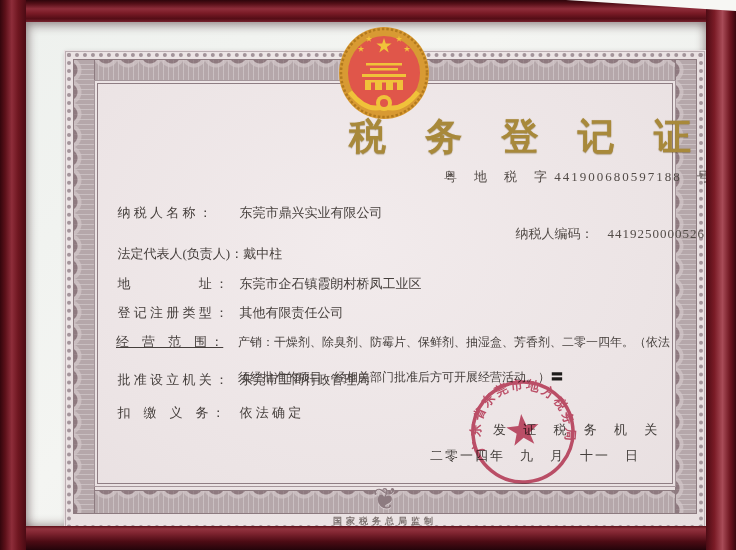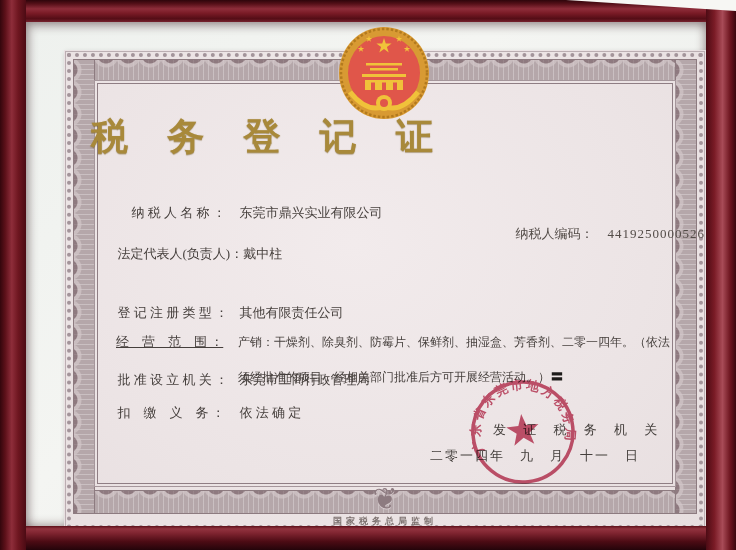--- a/index.html
+++ b/index.html
@@ -39,21 +39,21 @@
     background-size:100% 22px,auto;}
   .band.left{left:9px;}
   .band.right{right:9px;}
   .innerline{position:absolute;top:33px;left:33px;right:33px;bottom:48px;
     border:1px solid #8f7e84;outline:1px solid #a5969b;outline-offset:2px;}
   .ornament{position:absolute;left:0;right:0;top:434px;text-align:center;font-size:30px;
     color:#8d7b80;line-height:30px;text-shadow:0 1px 0 #d9cdcf;}
   
   .emblem{position:absolute;left:274px;top:-24px;}
   
-  .title{position:absolute;top:62px;left:12px;right:0;text-align:left;
+  .title{position:absolute;top:62px;left:12px;right:0;text-align:right;
     font-size:37px;font-weight:bold;color:#a8893a;letter-spacing:15px;text-indent:15px;
     text-shadow:0 1px 1px rgba(110,85,25,.45), 0 0 1px rgba(150,120,45,.4);}
   .txt{position:absolute;white-space:pre;color:#453f3c;font-size:13px;}
   .serial{left:380px;top:118px;letter-spacing:2px;color:#524b47;}
   .coderow{left:432px;top:159px;color:#524b47;}
   .coderow .cv{margin-left:14px;letter-spacing:1px;margin-top:36px;}
   .row .lbl{display:inline-block;min-width:122px;}
   .scope{font-size:12px;line-height:17px;}
   .mark{font-weight:bold;color:#1d1b1a;font-size:14px;}
   .issuer{left:409px;top:371px;letter-spacing:7px;color:#45403d;margin-left:20px;}
@@ -101,33 +101,37 @@
       <rect x="44" y="56.5" width="4" height="7.5" fill="#e0564a"></rect>
       <rect x="55" y="56.5" width="4" height="7.5" fill="#e0564a"></rect>
       <path d="M12,66 Q28,86 44,81" stroke="#f0c23a" stroke-width="5" fill="none"></path>
       <path d="M80,66 Q64,86 48,81" stroke="#f0c23a" stroke-width="5" fill="none"></path>
       <circle cx="46" cy="77" r="8" fill="#f0c23a"></circle>
       <circle cx="46" cy="77" r="4" fill="#e0564a"></circle>
     </svg>
 
     <div class="title">税 务 登 记 证</div>
 
+    <div class="txt serial">粤　地　税　字 441900680597188　号</div>
 
-    <div class="txt row" style="left:34px;top:138px;text-align:center;">
+    <div class="txt row" style="left:34px;top:138px;">
       <span class="lbl">纳 税 人 名 称 ：</span><span class="val">东莞市鼎兴实业有限公司</span>
     </div>
 
     <div class="txt coderow">
       <span>纳税人编码：</span><span class="cv">4419250000526</span>
     </div>
 
     <div class="txt row" style="left:34px;top:179px;">
       <span class="lbl">法定代表人(负责人)：</span><span class="val">戴中柱</span>
     </div>
 
+    <div class="txt row" style="left:34px;top:209px;">
+      <span class="lbl">地　　　　　 址 ：</span><span class="val">东莞市企石镇霞朗村桥凤工业区</span>
+    </div>
 
     <div class="txt row" style="left:34px;top:238px;">
       <span class="lbl">登 记 注 册 类 型 ：</span><span class="val">其他有限责任公司</span>
     </div>
 
     <div class="txt row scope" style="left:34px;top:266px;">
       <span class="lbl" style="font-size:13px;text-decoration:underline;">经　营　范　围 ：</span><span>产销：干燥剂、除臭剂、防霉片、保鲜剂、抽湿盒、芳香剂、二零一四年。（依法</span><br>
       <span class="lbl" style="min-width:122px;"> </span><span>须经批准的项目，经相关部门批准后方可开展经营活动。）</span><span class="mark">〓</span>
     </div>
 

